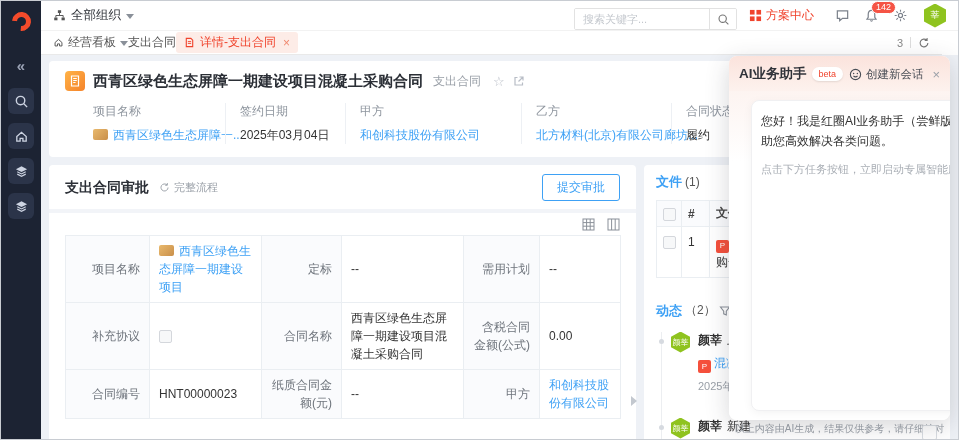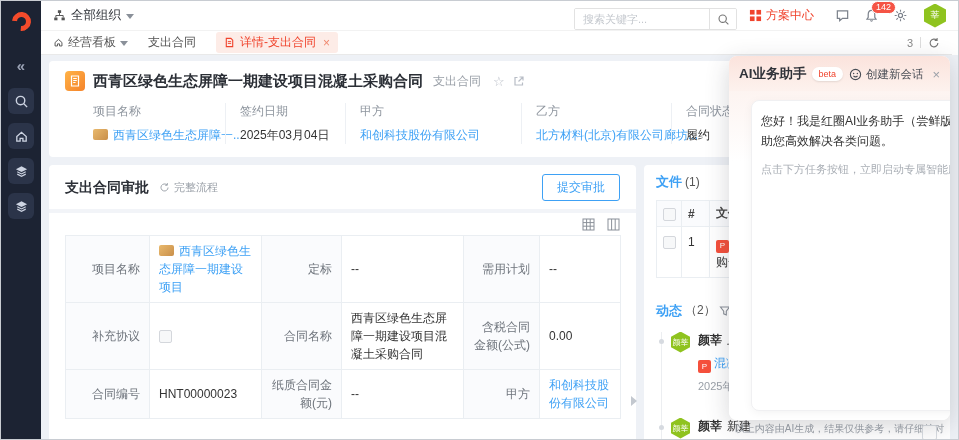--- a/index.html
+++ b/index.html
@@ -28,21 +28,21 @@
   .search svg { width:13px; height:13px; }
   .solution { color:#f0432c; display:flex; align-items:center; gap:4px; margin:0 14px 0 12px; cursor:pointer; }
   .solution svg { width:13px; height:13px; }
   .icn { position:relative; color:#7c828c; margin:0 7px; cursor:pointer; display:flex; align-items:center; }
   .icn svg { width:15px; height:15px; }
   .badge { position:absolute; top:-7px; left:7px; background:#f55445; color:#fff; font-size:9px; line-height:11px; padding:0 4px; border-radius:8px; border:1px solid #fff; }
   .hex { width:22px; height:24px; clip-path:polygon(50% 0,100% 25%,100% 75%,50% 100%,0 75%,0 25%); background:#8fc31f; color:#fff; font-size:9px; display:flex; align-items:center; justify-content:center; }
   .avatar { margin-left:9px; cursor:pointer; }
 
   
-  .tabbar { position:absolute; left:40px; top:30px; right:6px; height:24px; background:#fff; border-bottom:1px solid #e9e9e9; display:flex; align-items:center; padding:0 12px; gap:20px; }
+  .tabbar { position:absolute; left:40px; top:30px; right:16px; height:24px; background:#fff; border-bottom:1px solid #e9e9e9; display:flex; align-items:center; padding:0 12px; }
   .ttab { color:#555; display:flex; align-items:center; gap:4px; cursor:pointer; }
   .ttab svg { width:11px; height:11px; }
   .ttab.active { background:#fdece7; color:#f0432c; padding:2px 8px; border-radius:3px; gap:5px; }
   .ttab.active .x { color:#f0886f; font-size:12px; margin-left:2px; }
   .tcount { margin-left:auto; color:#888; font-size:11px; display:flex; align-items:center; gap:7px; }
   .tcount .div { width:1px; height:11px; background:#ddd; }
   .tcount svg { width:12px; height:12px; color:#777; cursor:pointer; }
 
   
   .content { position:absolute; left:40px; top:54px; right:0; bottom:0; background:#eef1f6; padding:6px 8px 0; overflow:hidden; }

